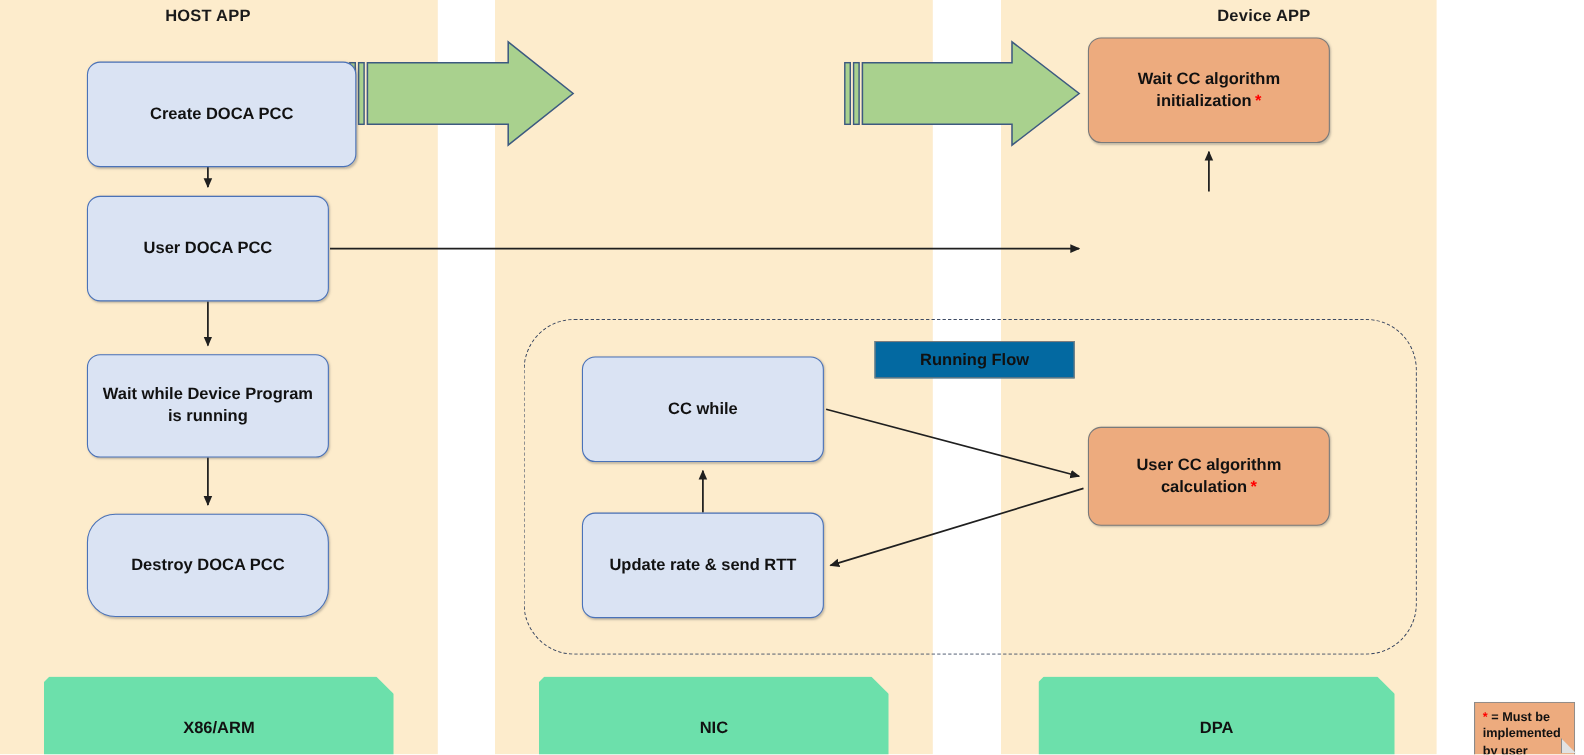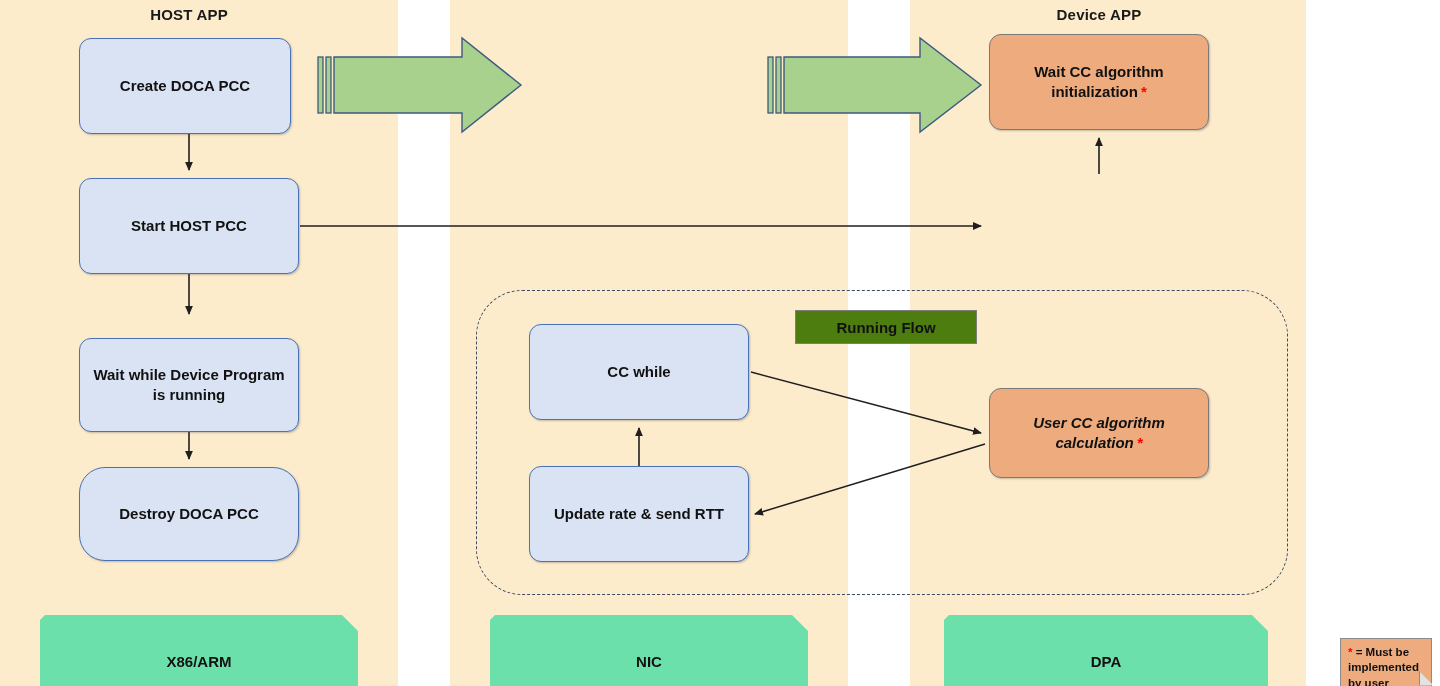--- a/index.html
+++ b/index.html
@@ -30,21 +30,21 @@
   .lane-title{
     position:absolute;
     text-align:center;
     font-weight:bold;
     font-size:15px;
     color:#1a1a1a;
     letter-spacing:.2px;
     white-space:nowrap;
   }
   #title-host{left:60px;  top:6px;  width:258px;}
-  #title-dpa {left:970px; top:6px;  width:258px;}
+  #title-dpa {left:1020px; top:6px;  width:258px;}
 
   
   .node{
     position:absolute;
     box-sizing:border-box;
     display:flex;
     align-items:center;
     justify-content:center;
     text-align:center;
     border-radius:12px;
@@ -63,52 +63,52 @@
     background:#edab7e;
     border:1.4px solid #7a7a7a;
   }
   .node .star{
     color:#ff0000;
     font-weight:bold;
     margin-left:3px;
   }
 
   
-  #n-create   {left:79px;  top:38px;  width:212px; height:96px;}
+  #n-create   {left:79px;  top:56px;  width:245px; height:96px;}
   #n-start    {left:79px;  top:178px; width:220px; height:96px;}
-  #n-wait     {left:79px;  top:322px; width:220px; height:94px;margin-top:16px;}
+  #n-wait     {left:79px;  top:322px; width:220px; height:94px;}
   #n-destroy  {left:79px;  top:467px; width:220px; height:94px;border-radius:26px;}
   
   #n-load     {left:529px; top:42px;  width:220px; height:88px;}
   #n-ccevent  {left:529px; top:324px; width:220px; height:96px;}
   #n-update   {left:529px; top:466px; width:220px; height:96px;}
   
   #n-initalgo {left:989px; top:34px;  width:220px; height:96px;}
   #n-userprog {left:989px; top:174px; width:220px; height:96px;}
-  #n-calcalgo {left:989px; top:388px; width:220px; height:90px;font-style:italic;}
+  #n-calcalgo {left:989px; top:388px; width:220px; height:90px;}
 
   
   #running-box{
     position:absolute;
     left:476px;
     top:290px;
     width:812px;
     height:305px;
     border:1.6px dashed #3d4a63;
     border-radius:46px;
     box-sizing:border-box;
     pointer-events:none;
   }
   #running-label{
     position:absolute;
     left:795px;
     top:310px;
     width:180px;
     height:32px;
-    background:#4d7c0f;
+    background:#0369a1;
     border:1.3px solid #7d7d7d;
     display:flex;
     align-items:center;
     justify-content:center;
     font-weight:bold;
     font-size:15px;
     color:#111111;
   }
 
   
@@ -229,21 +229,21 @@
       <rect x="768" y="57" width="5" height="56" fill="#a9d18e" stroke="#3d5a80" stroke-width="1.3"></rect>
       <rect x="776" y="57" width="5" height="56" fill="#a9d18e" stroke="#3d5a80" stroke-width="1.3"></rect>
       <path d="M784,57 L920,57 L920,38 L981,85 L920,132 L920,113 L784,113 Z" fill="#a9d18e" stroke="#3d5a80" stroke-width="1.4" stroke-linejoin="miter"></path>
     </g>
   </svg>
 
   <div class="node blue" id="n-create">
     <span>Create DOCA PCC</span>
   </div>
   <div class="node blue" id="n-start">
-    <span>Start HOST PCC</span>
+    <span>User DOCA PCC</span>
   </div>
   <div class="node blue" id="n-wait">
     <span>Wait while Device Program is running</span>
   </div>
   <div class="node blue" id="n-destroy">
     <span>Destroy DOCA PCC</span>
   </div>
 
   <div class="node blue" id="n-ccevent">
     <span>CC while</span>

